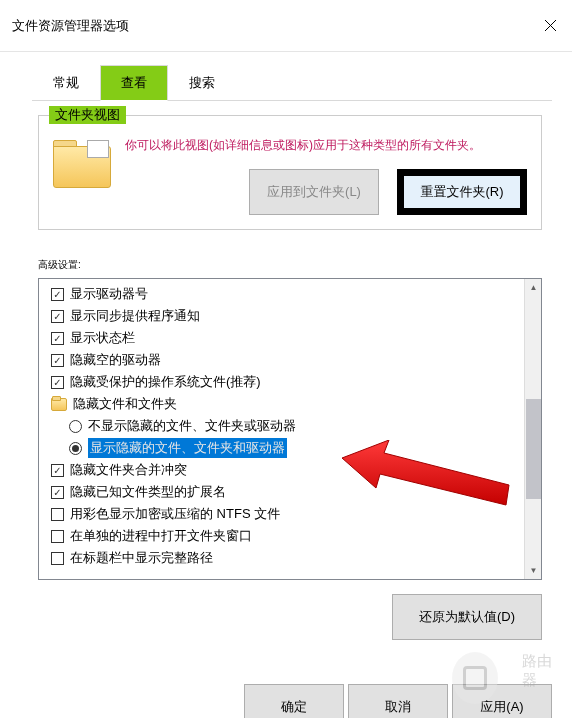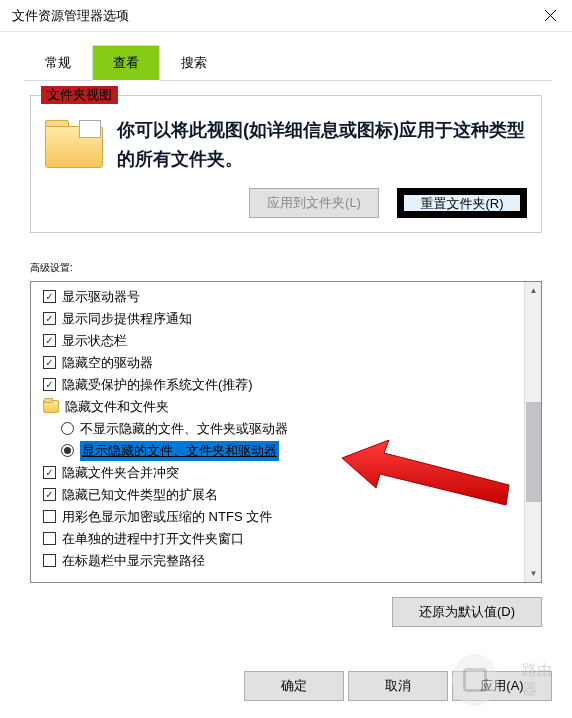--- a/index.html
+++ b/index.html
@@ -9,39 +9,39 @@
       background: #fff;
       width: 572px;
       height: 718px;
       overflow: hidden;
       position: relative;
     }
     .titlebar {
       display: flex;
       justify-content: space-between;
       align-items: center;
-      height: 32px;
+      height: 52px;
       padding: 0 12px;
       border-bottom: 1px solid #e5e5e5;
     }
     .titlebar-text {
       font-size: 13px;
       color: #000;
     }
     .close-btn {
       width: 20px;
       height: 20px;
       display: flex;
       align-items: center;
       justify-content: center;
       cursor: pointer;
       font-size: 14px;
     }
     .content {
-      padding: 12px 20px 0 20px;
+      padding: 12px 20px 0 28px;
     }
     .tabs {
       display: flex;
       border-bottom: 1px solid #d9d9d9;
       margin-left: 4px;
       position: relative;
     }
     .tab {
       padding: 8px 20px;
       font-size: 13px;
@@ -62,21 +62,21 @@
     .group-box {
       border: 1px solid #ccc;
       padding: 20px 14px 14px 14px;
       position: relative;
       margin-bottom: 28px;
     }
     .group-title {
       position: absolute;
       top: -10px;
       left: 10px;
-      background: #b91c1c;
+      background: #84cc16;
       padding: 0 6px;
       font-size: 13px;
     }
     .group-content {
       display: flex;
       gap: 14px;
       align-items: flex-start;
     }
     .folder-icon {
       width: 58px;
@@ -104,34 +104,33 @@
       position: absolute;
       right: 2px; top: 4px;
       width: 22px; height: 18px;
       background: #fff;
       border: 1px solid #aaa;
     }
     .group-right {
       flex: 1;
     }
     .group-desc {
-      font-size: 18px;
+      font-size: 12px;
       line-height: 1.6;
-      color: #0f172a;
+      color: #be185d;
       margin-bottom: 14px;
-      font-weight: bold;
     }
     .group-buttons {
       display: flex;
       gap: 18px;
       justify-content: flex-end;
     }
     .btn {
       min-width: 130px;
-      height: 30px;
+      height: 46px;
       border: 1px solid #adadad;
       background: #e1e1e1;
       font-size: 13px;
       cursor: pointer;
       font-family: inherit;
       padding: 0 12px;
     }
     .btn:disabled {
       color: #888;
       cursor: default;
@@ -208,23 +207,22 @@
       content: '';
       position: absolute;
       left: 0; top: -3px;
       width: 7px; height: 3px;
       background: #f5d78a;
       border: 1px solid #d6a93a;
       border-radius: 1px 1px 0 0;
     }
     .item-label.selected {
       background: #0078d7;
-      color: #000000;
+      color: #e5e5e5;
       padding: 1px 2px;
-      text-decoration: underline;
     }
     .scrollbar {
       width: 17px;
       background: #f0f0f0;
       border-left: 1px solid #ddd;
       position: relative;
     }
     .scroll-thumb {
       position: absolute;
       top: 120px;
@@ -270,21 +268,21 @@
     
     .watermark {
       position: absolute;
       right: 10px;
       bottom: 10px;
       width: 110px;
       height: 56px;
       pointer-events: none;
       opacity: 0.45;
       display: flex;
-      align-items: center;
+      align-items: flex-start;
       gap: 24px;
     }
     .wm-circle {
       width: 52px;
       height: 52px;
       border-radius: 50%;
       background: #e8e8e8;
       display: flex;
       align-items: center;
       justify-content: center;

